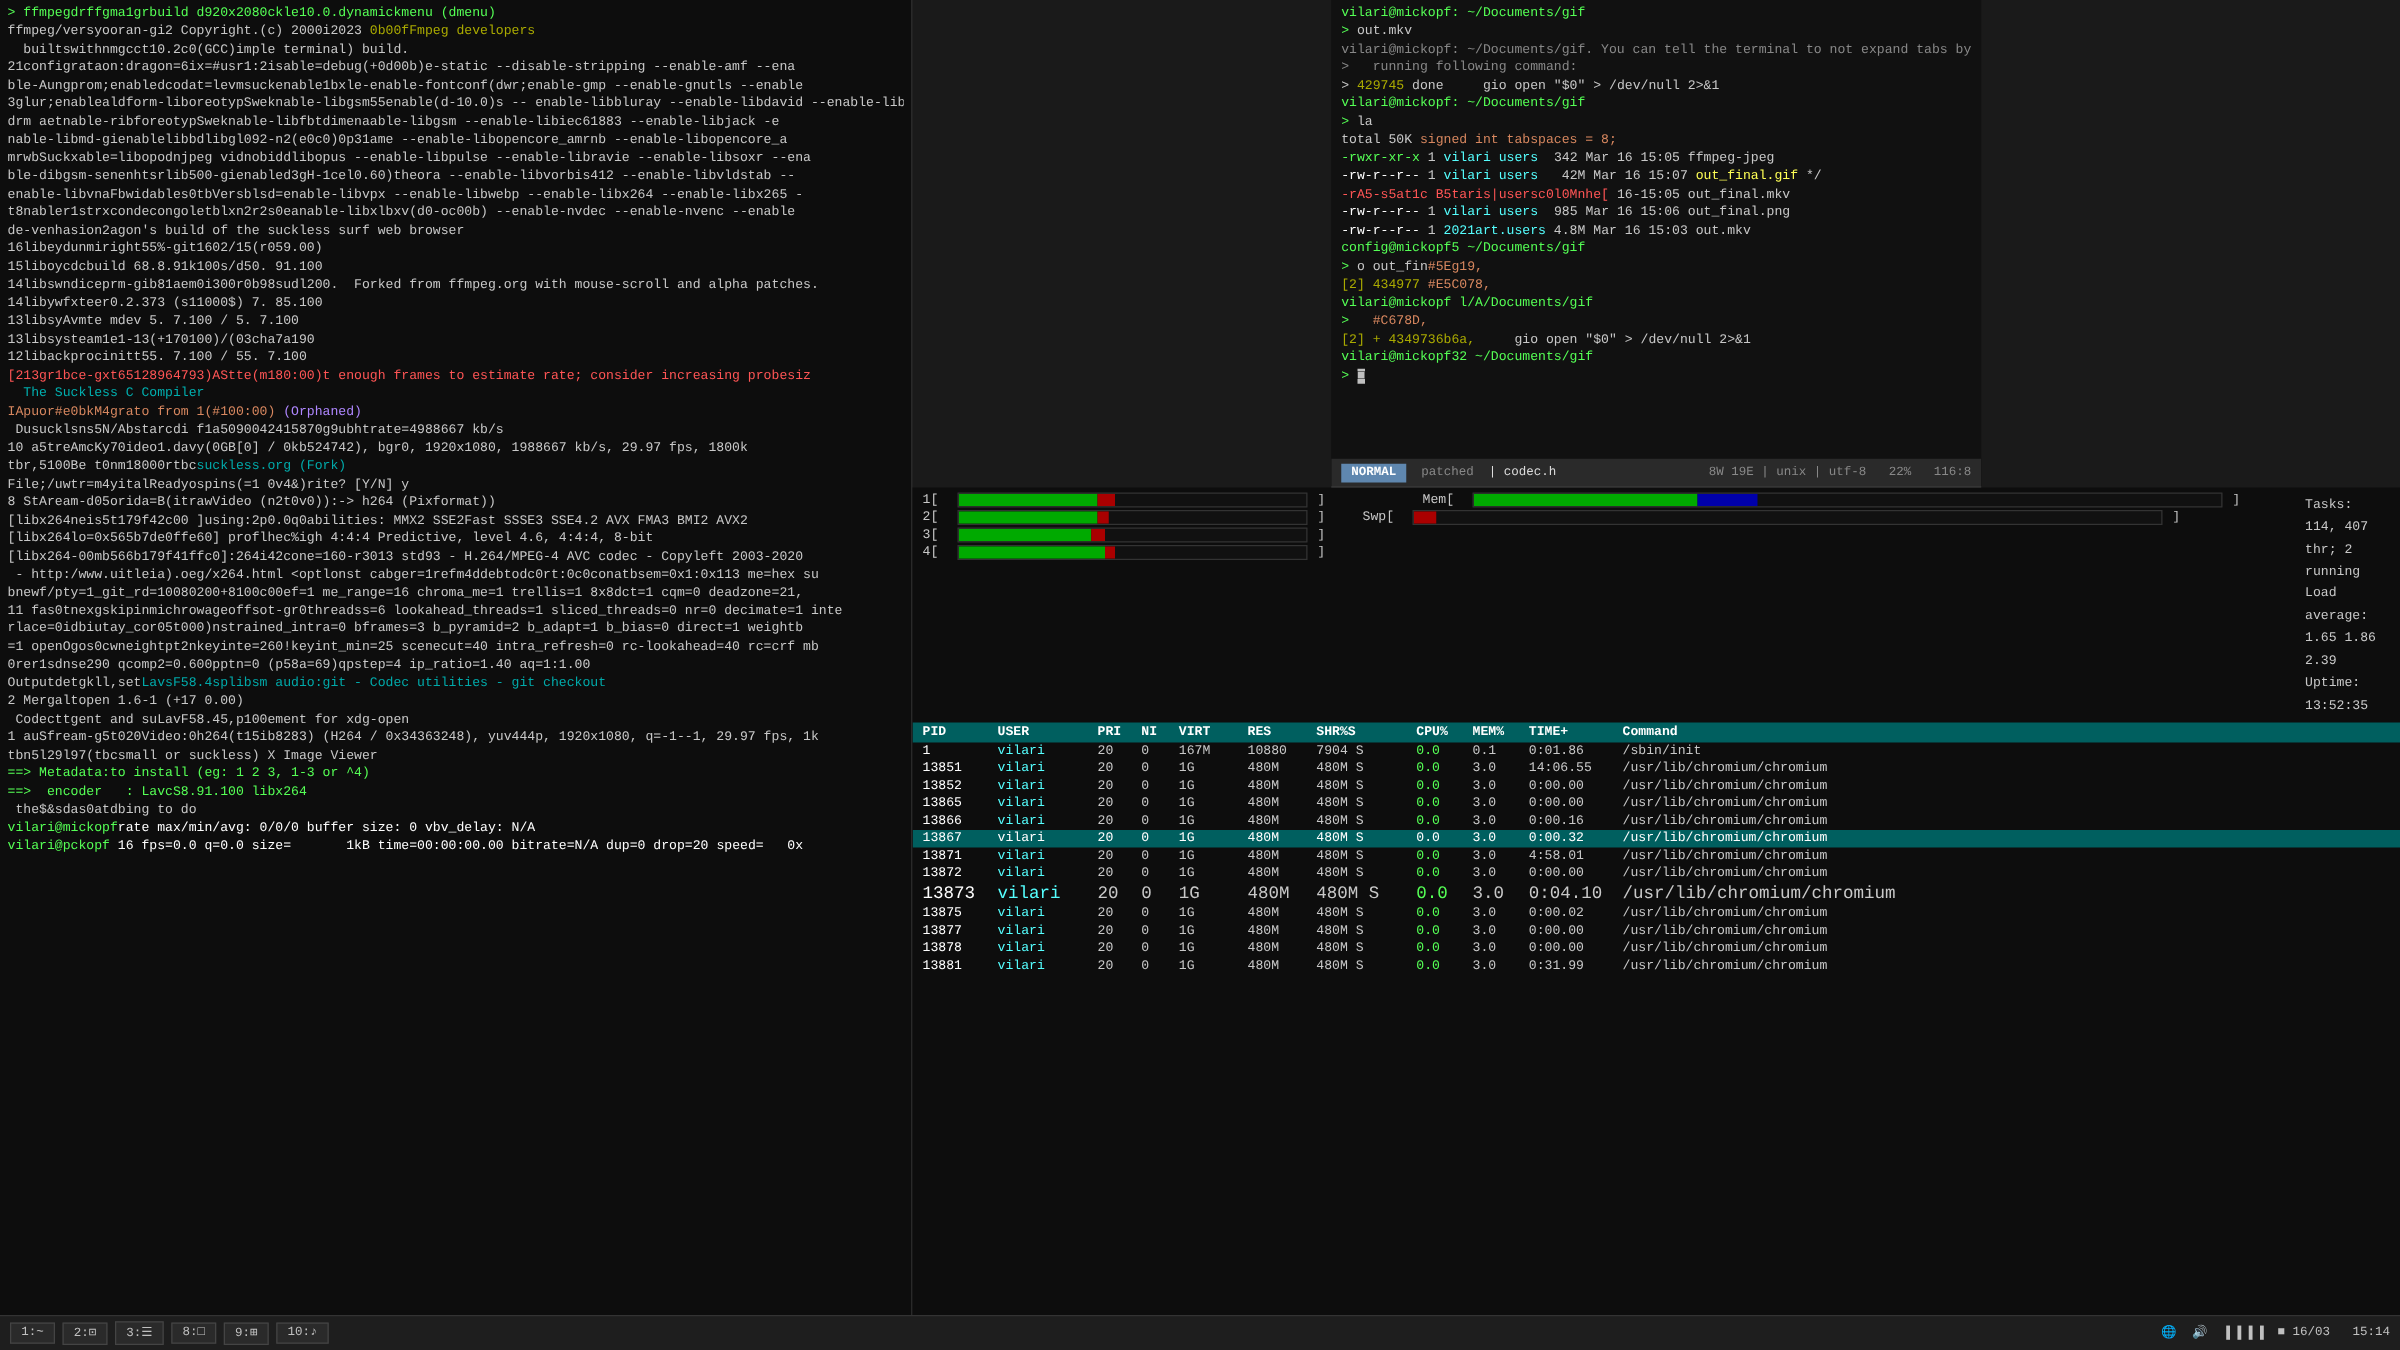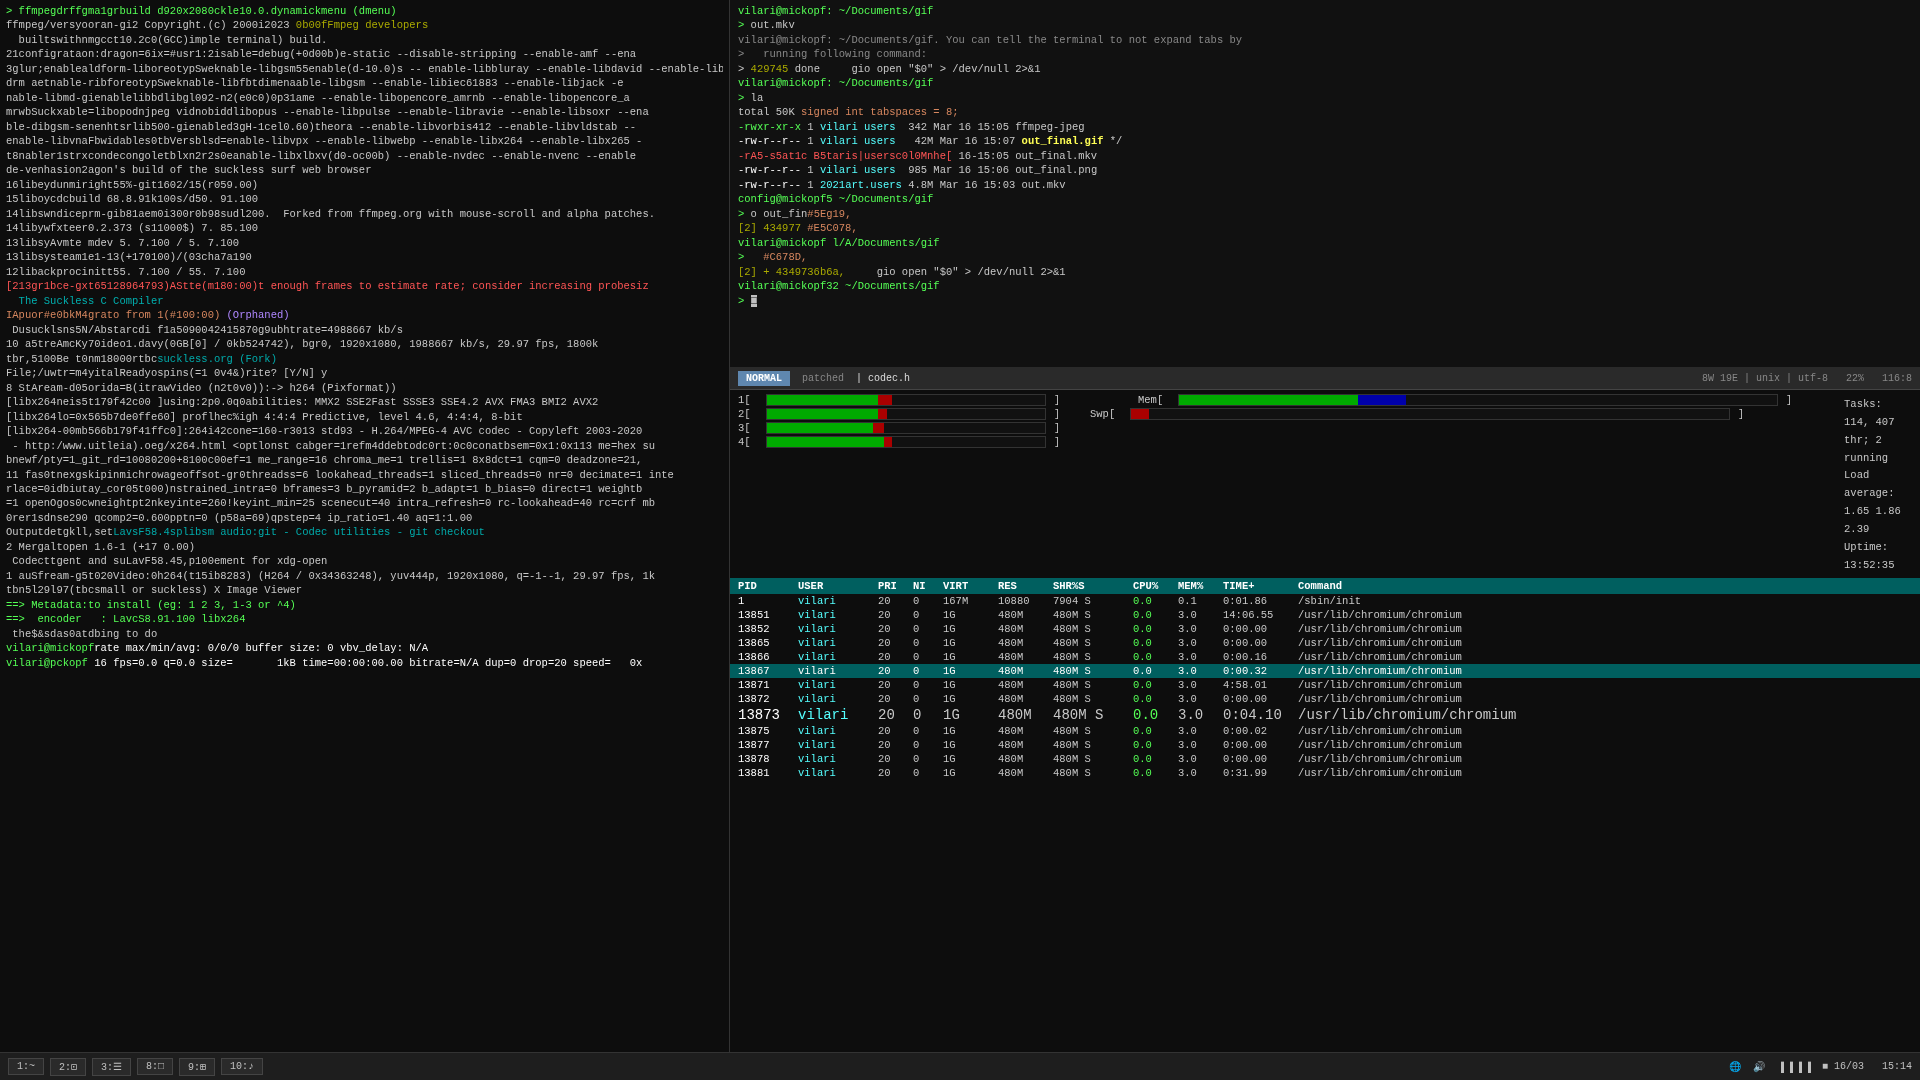--- a/index.html
+++ b/index.html
@@ -45,20 +45,21 @@
       line-height: 1.38;
       color: #c8c8c8;
     }
 
     
     .right-panel {
       flex: 1;
       display: flex;
       flex-direction: column;
       height: 1080px;
+      align-items: center;
     }
 
     
     .top-right {
       height: 390px;
       background: #111;
       border-bottom: 1px solid #444;
       overflow: hidden;
       position: relative;
     }
@@ -170,21 +171,21 @@
 
     .taskbar-right {
       display: flex;
       align-items: center;
       gap: 8px;
       font-size: 10px;
       color: #c0c0c0;
     }
     .c-bright-green { color: #55ff55; }
     .c-yellow { color: #aaaa00; }
-    .c-bright-yellow { color: #ffff55; font-weight: bold; }
+    .c-bright-yellow { color: #ffff55; }
     .c-cyan { color: #00aaaa; }
     .c-bright-cyan { color: #55ffff; }
     .c-bright-red { color: #ff5555; }
     .c-white { color: #ffffff; }
     .c-gray { color: #888; }
     .c-orange { color: #d7875f; }
     .c-purple { color: #af87ff; }
     .c-teal { color: #00afaf; }
 
     .line { display: block; white-space: pre; overflow: hidden; }
@@ -194,20 +195,21 @@
 
 <div class="screen">
   <div class="main-area">
 
     <div class="left-panel">
       <div class="left-terminal">
         <span class="line c-bright-green">&gt; ffmpegdrffgma1grbuild d920x2080ckle10.0.dynamickmenu (dmenu)</span>
         <span class="line">ffmpeg/versyooran-gi2 Copyright.(c) 2000i2023 <span class="c-yellow">0b00fFmpeg developers</span></span>
         <span class="line">  builtswithnmgcct10.2c0(GCC)imple terminal) build.</span>
         <span class="line">21configrataon:dragon=6ix=#usr1:2isable=debug(+0d00b)e-static --disable-stripping --enable-amf --ena</span>
+        <span class="line">ble-Aungprom;enabledcodat=levmsuckenable1bxle-enable-fontconf(dwr;enable-gmp --enable-gnutls --enable</span>
         <span class="line">3glur;enablealdform-liboreotypSweknable-libgsm55enable(d-10.0)s -- enable-libbluray --enable-libdavid --enable-lib</span>
         <span class="line">drm aetnable-ribforeotypSweknable-libfbtdimenaable-libgsm --enable-libiec61883 --enable-libjack -e</span>
         <span class="line">nable-libmd-gienablelibbdlibgl092-n2(e0c0)0p31ame --enable-libopencore_amrnb --enable-libopencore_a</span>
         <span class="line">mrwbSuckxable=libopodnjpeg vidnobiddlibopus --enable-libpulse --enable-libravie --enable-libsoxr --ena</span>
         <span class="line">ble-dibgsm-senenhtsrlib500-gienabled3gH-1cel0.60)theora --enable-libvorbis412 --enable-libvldstab --</span>
         <span class="line">enable-libvnaFbwidables0tbVersblsd=enable-libvpx --enable-libwebp --enable-libx264 --enable-libx265 -</span>
         <span class="line">t8nabler1strxcondecongoletblxn2r2s0eanable-libxlbxv(d0-oc00b) --enable-nvdec --enable-nvenc --enable</span>
         <span class="line">de-venhasion2agon's build of the suckless surf web browser</span>
         <span class="line">16libeydunmiright55%-git1602/15(r059.00)</span>
         <span class="line">15liboycdcbuild 68.8.91k100s/d50. 91.100</span>

